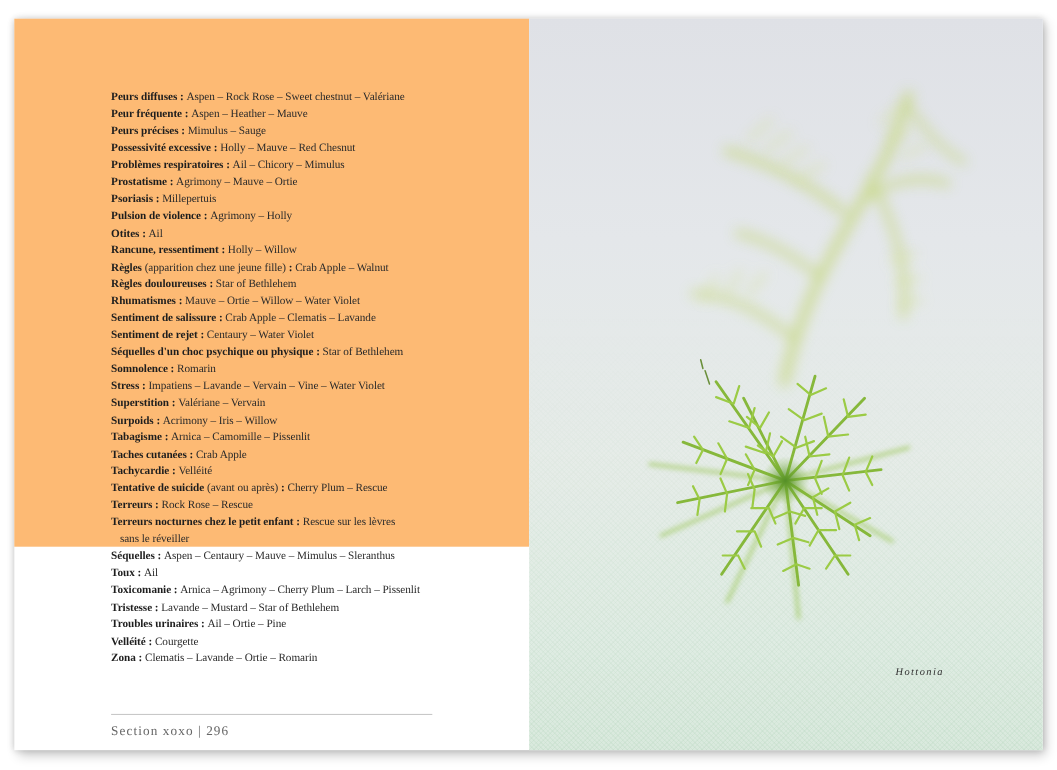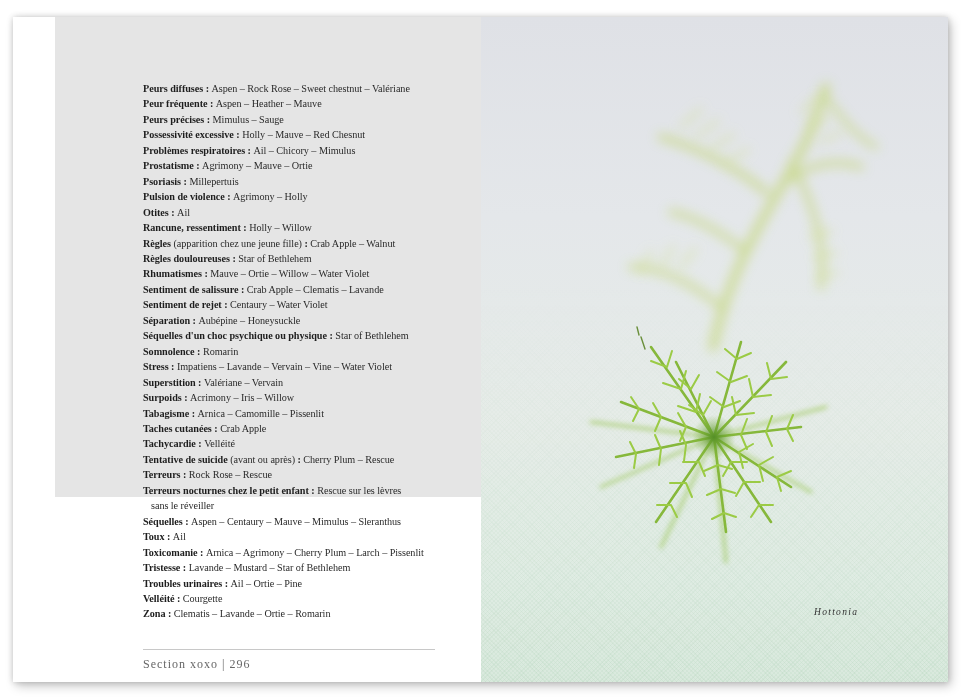--- a/index.html
+++ b/index.html
@@ -22,22 +22,21 @@
       height: 665px;
       background: #ffffff;
       box-shadow: 0 0 6px rgba(0,0,0,0.18), 3px 4px 10px rgba(0,0,0,0.22);
     }
     .left-page {
       position: absolute;
       left: 0;
       top: 0;
       width: 468px;
       height: 480px;
-      background: #e5e5e5;
-      margin-left: 42px;
+      background: #fdba74;
     }
     .entries {
       position: absolute;
       left: 88px;
       top: 64px;
       width: 320px;
       margin: 0;
       padding: 0;
       list-style: none;
     }
@@ -125,21 +124,20 @@
         <li class="entry"><span class="term">Prostatisme</span><span class="term"> : </span><span>Agrimony – Mauve – Ortie</span></li>
         <li class="entry"><span class="term">Psoriasis</span><span class="term"> : </span><span>Millepertuis</span></li>
         <li class="entry"><span class="term">Pulsion de violence</span><span class="term"> : </span><span>Agrimony – Holly</span></li>
         <li class="entry"><span class="term">Otites</span><span class="term"> : </span><span>Ail</span></li>
         <li class="entry"><span class="term">Rancune, ressentiment</span><span class="term"> : </span><span>Holly – Willow</span></li>
         <li class="entry"><span class="term">Règles</span> <span class="qual">(apparition chez une jeune fille)</span><span class="term"> : </span><span>Crab Apple – Walnut</span></li>
         <li class="entry"><span class="term">Règles douloureuses</span><span class="term"> : </span><span>Star of Bethlehem</span></li>
         <li class="entry"><span class="term">Rhumatismes</span><span class="term"> : </span><span>Mauve – Ortie – Willow – Water Violet</span></li>
         <li class="entry"><span class="term">Sentiment de salissure</span><span class="term"> : </span><span>Crab Apple – Clematis – Lavande</span></li>
         <li class="entry"><span class="term">Sentiment de rejet</span><span class="term"> : </span><span>Centaury – Water Violet</span></li>
-        <li class="entry"><span class="term">Séparation</span><span class="term"> : </span><span>Aubépine – Honeysuckle</span></li>
         <li class="entry"><span class="term">Séquelles d'un choc psychique ou physique</span><span class="term"> : </span><span>Star of Bethlehem</span></li>
         <li class="entry"><span class="term">Somnolence</span><span class="term"> : </span><span>Romarin</span></li>
         <li class="entry"><span class="term">Stress</span><span class="term"> : </span><span>Impatiens – Lavande – Vervain – Vine – Water Violet</span></li>
         <li class="entry"><span class="term">Superstition</span><span class="term"> : </span><span>Valériane – Vervain</span></li>
         <li class="entry"><span class="term">Surpoids</span><span class="term"> : </span><span>Acrimony – Iris – Willow</span></li>
         <li class="entry"><span class="term">Tabagisme</span><span class="term"> : </span><span>Arnica – Camomille – Pissenlit</span></li>
         <li class="entry"><span class="term">Taches cutanées</span><span class="term"> : </span><span>Crab Apple</span></li>
         <li class="entry"><span class="term">Tachycardie</span><span class="term"> : </span><span>Velléité</span></li>
         <li class="entry"><span class="term">Tentative de suicide</span> <span class="qual">(avant ou après)</span><span class="term"> : </span><span>Cherry Plum – Rescue</span></li>
         <li class="entry"><span class="term">Terreurs</span><span class="term"> : </span><span>Rock Rose – Rescue</span></li>

